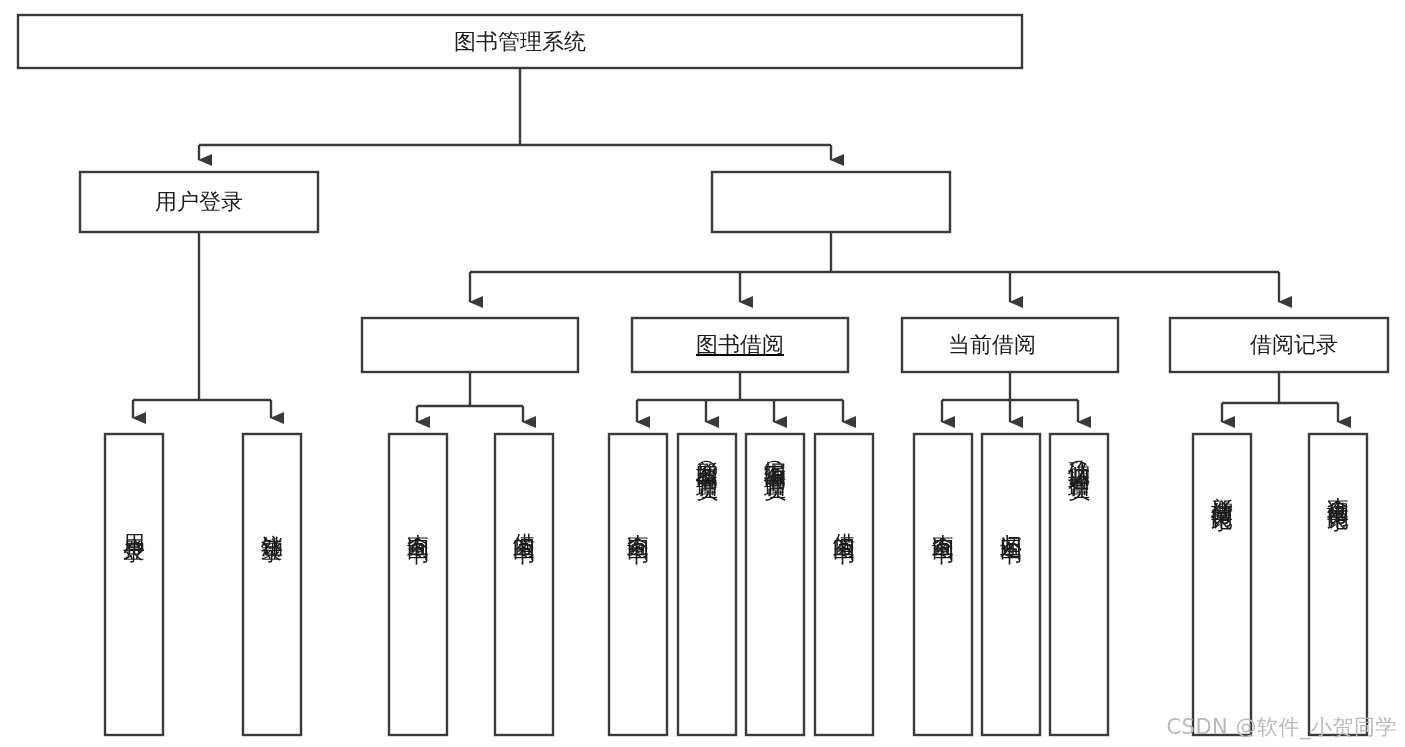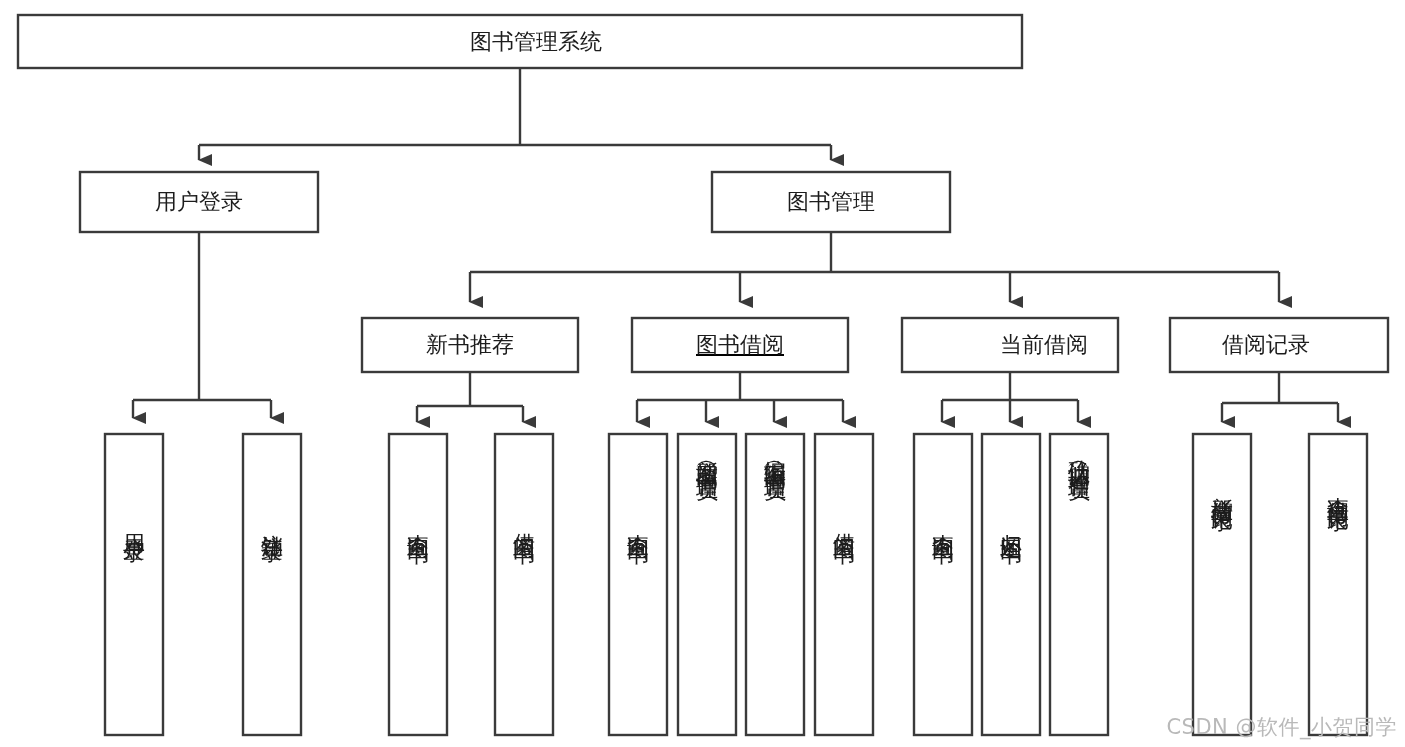--- a/index.html
+++ b/index.html
@@ -171,41 +171,35 @@
     <rect class="node-box" x="815" y="434" width="58" height="301"></rect>
 
     <rect class="node-box" x="914" y="434" width="58" height="301"></rect>
     <rect class="node-box" x="982" y="434" width="58" height="301"></rect>
     <rect class="node-box" x="1050" y="434" width="58" height="301"></rect>
 
     <rect class="node-box" x="1193" y="434" width="58" height="301"></rect>
     <rect class="node-box" x="1309" y="434" width="58" height="301"></rect>
   </svg>
 
-  <div class="htext-wrap" style="left:34px;  top:15px;  width:1004px; height:53px;">
+  <div class="htext-wrap" style="left:18px;  top:15px;  width:1004px; height:53px;">
     <span class="htext">图书管理系统</span>
   </div>
 
   <div class="htext-wrap" style="left:80px;  top:172px; width:238px; height:60px;">
     <span class="htext">用户登录</span>
   </div>
-  <div class="htext-wrap" style="left:712px; top:172px; width:238px; height:60px;">
-    <span class="htext">图书管理</span>
-  </div>
-
-  <div class="htext-wrap" style="left:362px;  top:318px; width:216px; height:54px;">
-    <span class="htext">新书推荐</span>
-  </div>
+
   <div class="htext-wrap" style="left:632px;  top:318px; width:216px; height:54px;text-decoration:underline;">
     <span class="htext">图书借阅</span>
   </div>
-  <div class="htext-wrap" style="left:936px;  top:318px; width:216px; height:54px;">
+  <div class="htext-wrap" style="left:884px;  top:318px; width:216px; height:54px;">
     <span class="htext">当前借阅</span>
   </div>
-  <div class="htext-wrap" style="left:1170px; top:318px; width:192px; height:54px;">
+  <div class="htext-wrap" style="left:1170px; top:318px; width:192px; height:54px;padding-left:28px;">
     <span class="htext">借阅记录</span>
   </div>
 
   <div class="vtext-wrap" style="left:105px; top:434px; width:58px; height:301px; padding-top:82px;">
     <span class="vtext">用户登录</span>
   </div>
   <div class="vtext-wrap" style="left:243px; top:434px; width:58px; height:301px; padding-top:82px;">
     <span class="vtext">注销登录</span>
   </div>
 

